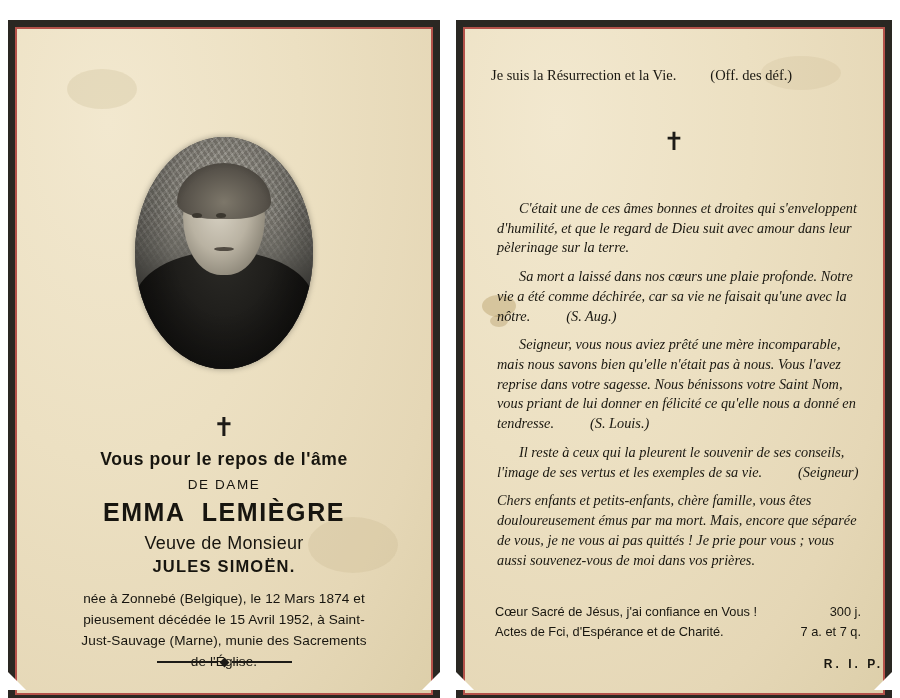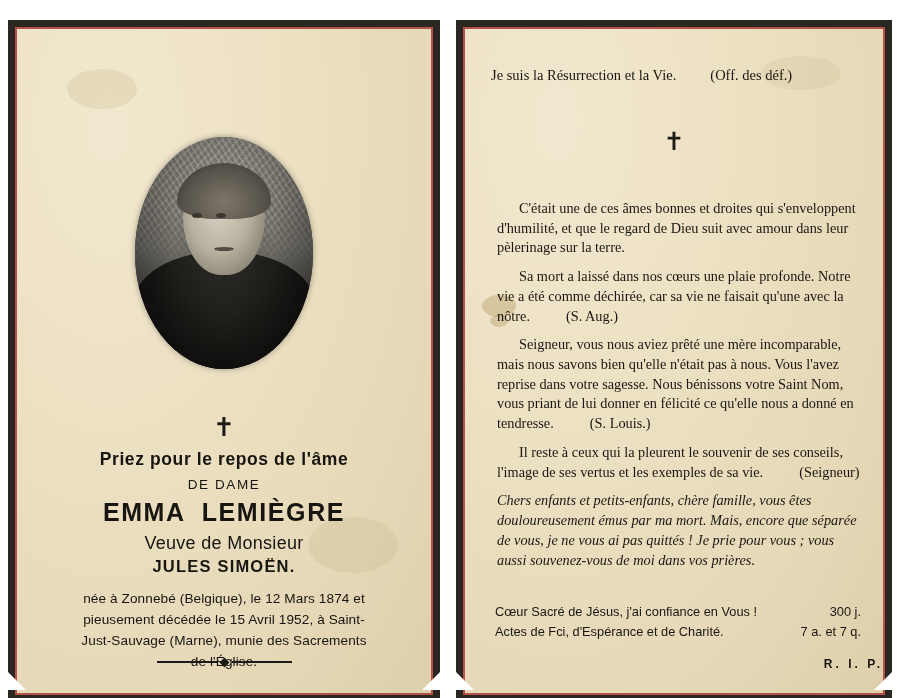--- a/index.html
+++ b/index.html
@@ -264,20 +264,21 @@
     left: 32px;
     right: 22px;
     top: 170px;
     color: #191710;
     font-size: 14.3px;
     line-height: 1.38;
   }
   .r-body p {
     margin: 0 0 9px 0;
     text-indent: 22px;
+    font-style: italic;
   }
   .r-body p .src {
     display: inline-block;
     margin-left: 14px;
   }
   .r-body p.ital {
     font-style: italic;
     text-indent: 0;
   }
   .r-foot {
@@ -336,21 +337,21 @@
           <div class="eye l"></div>
           <div class="eye r"></div>
           <div class="mouth"></div>
           <div class="vignette"></div>
         </div>
       </div>
 
       <div class="cross-left">✝</div>
 
       <div class="l-block">
-        <div class="l-pray">Priez pour le repos de l'âme</div>
+        <div class="l-pray">Vous pour le repos de l'âme</div>
         <div class="l-dedame">DE DAME</div>
         <div class="l-name">
           <span>EMMA</span><span class="gap"></span><span>LEMIÈGRE</span>
         </div>
         <div class="l-widow">Veuve de Monsieur</div>
         <div class="l-husband">JULES SIMOËN.</div>
         <div class="l-para">
           <div>née à Zonnebé (Belgique), le 12 Mars 1874 et</div>
           <div>pieusement décédée le 15 Avril 1952, à Saint-</div>
           <div>Just-Sauvage (Marne), munie des Sacrements</div>

